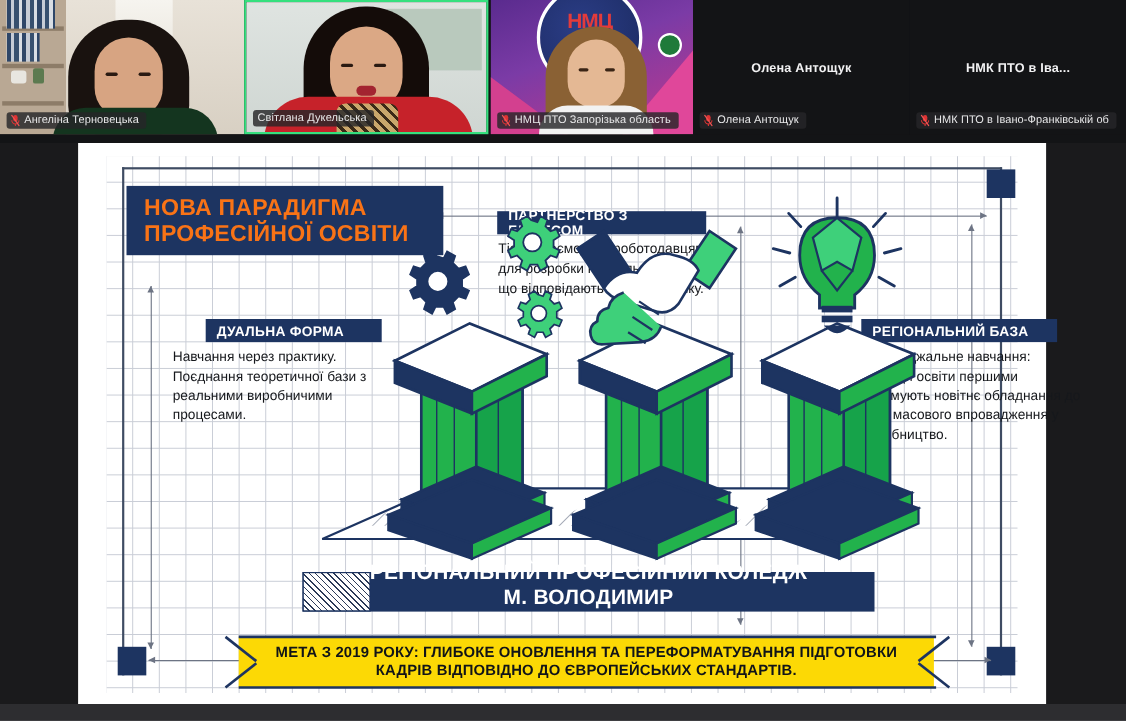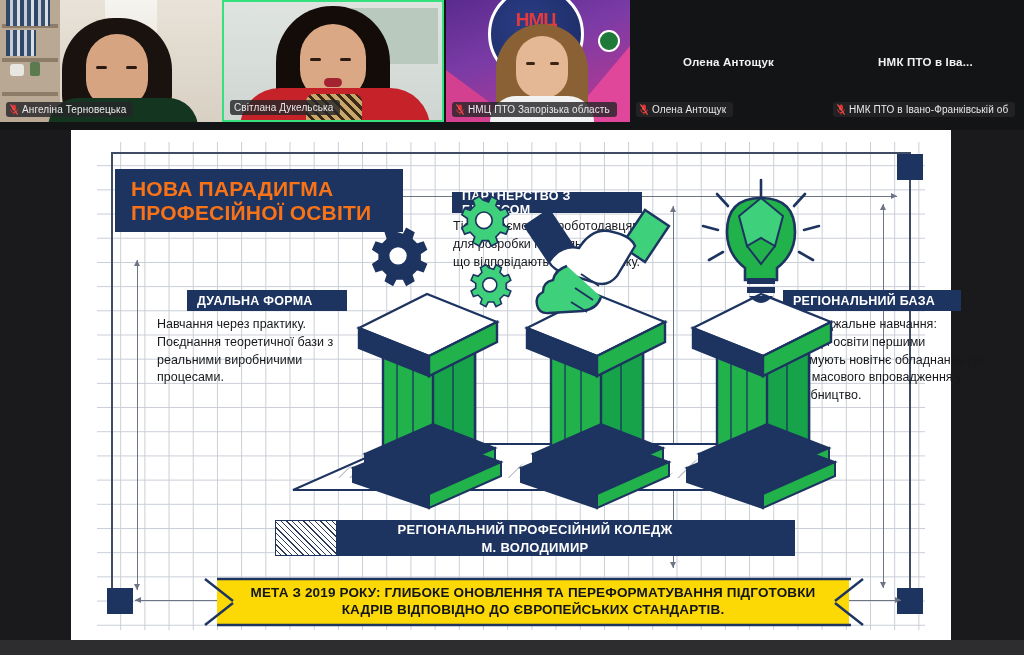--- a/index.html
+++ b/index.html
@@ -120,22 +120,22 @@
   .hdr-innov   { left:686px; top:148px; width:178px; }
   .body-innov  { left:686px; top:174px; width:200px; }
 
   
   .stage { position:absolute; left:0; top:0; width:828px; height:488px; pointer-events:none; }
 
   
   .plinth { position:absolute; left:178px; top:378px; width:520px; height:36px;
      background:#1d3461; }
   .plinth-txt { position:absolute; left:178px; top:380px; width:520px; height:34px;
-     display:flex; flex-direction:column; align-items:center; justify-content:space-between;
-     color:#fff; font-size:13px; font-weight:bold; letter-spacing:.3px; line-height:1.25; }
+     display:flex; flex-direction:column; align-items:center; justify-content:flex-end;
+     color:#fff; font-size:19px; font-weight:bold; letter-spacing:.3px; line-height:1.25; }
   .hatch { position:absolute; left:178px; top:378px; width:62px; height:36px;
      background:repeating-linear-gradient(45deg,#fff 0 3px,#2b3a57 3px 4px);
      border:1px solid #1d3461; }
 
   
   .goal { position:absolute; left:120px; top:437px; width:632px; height:46px;
      background:#fcd905; display:flex; flex-direction:column; align-items:center;
      justify-content:center; color:#111418; font-size:13.5px; font-weight:bold;
      line-height:1.25; letter-spacing:.15px; text-align:center; }
 

